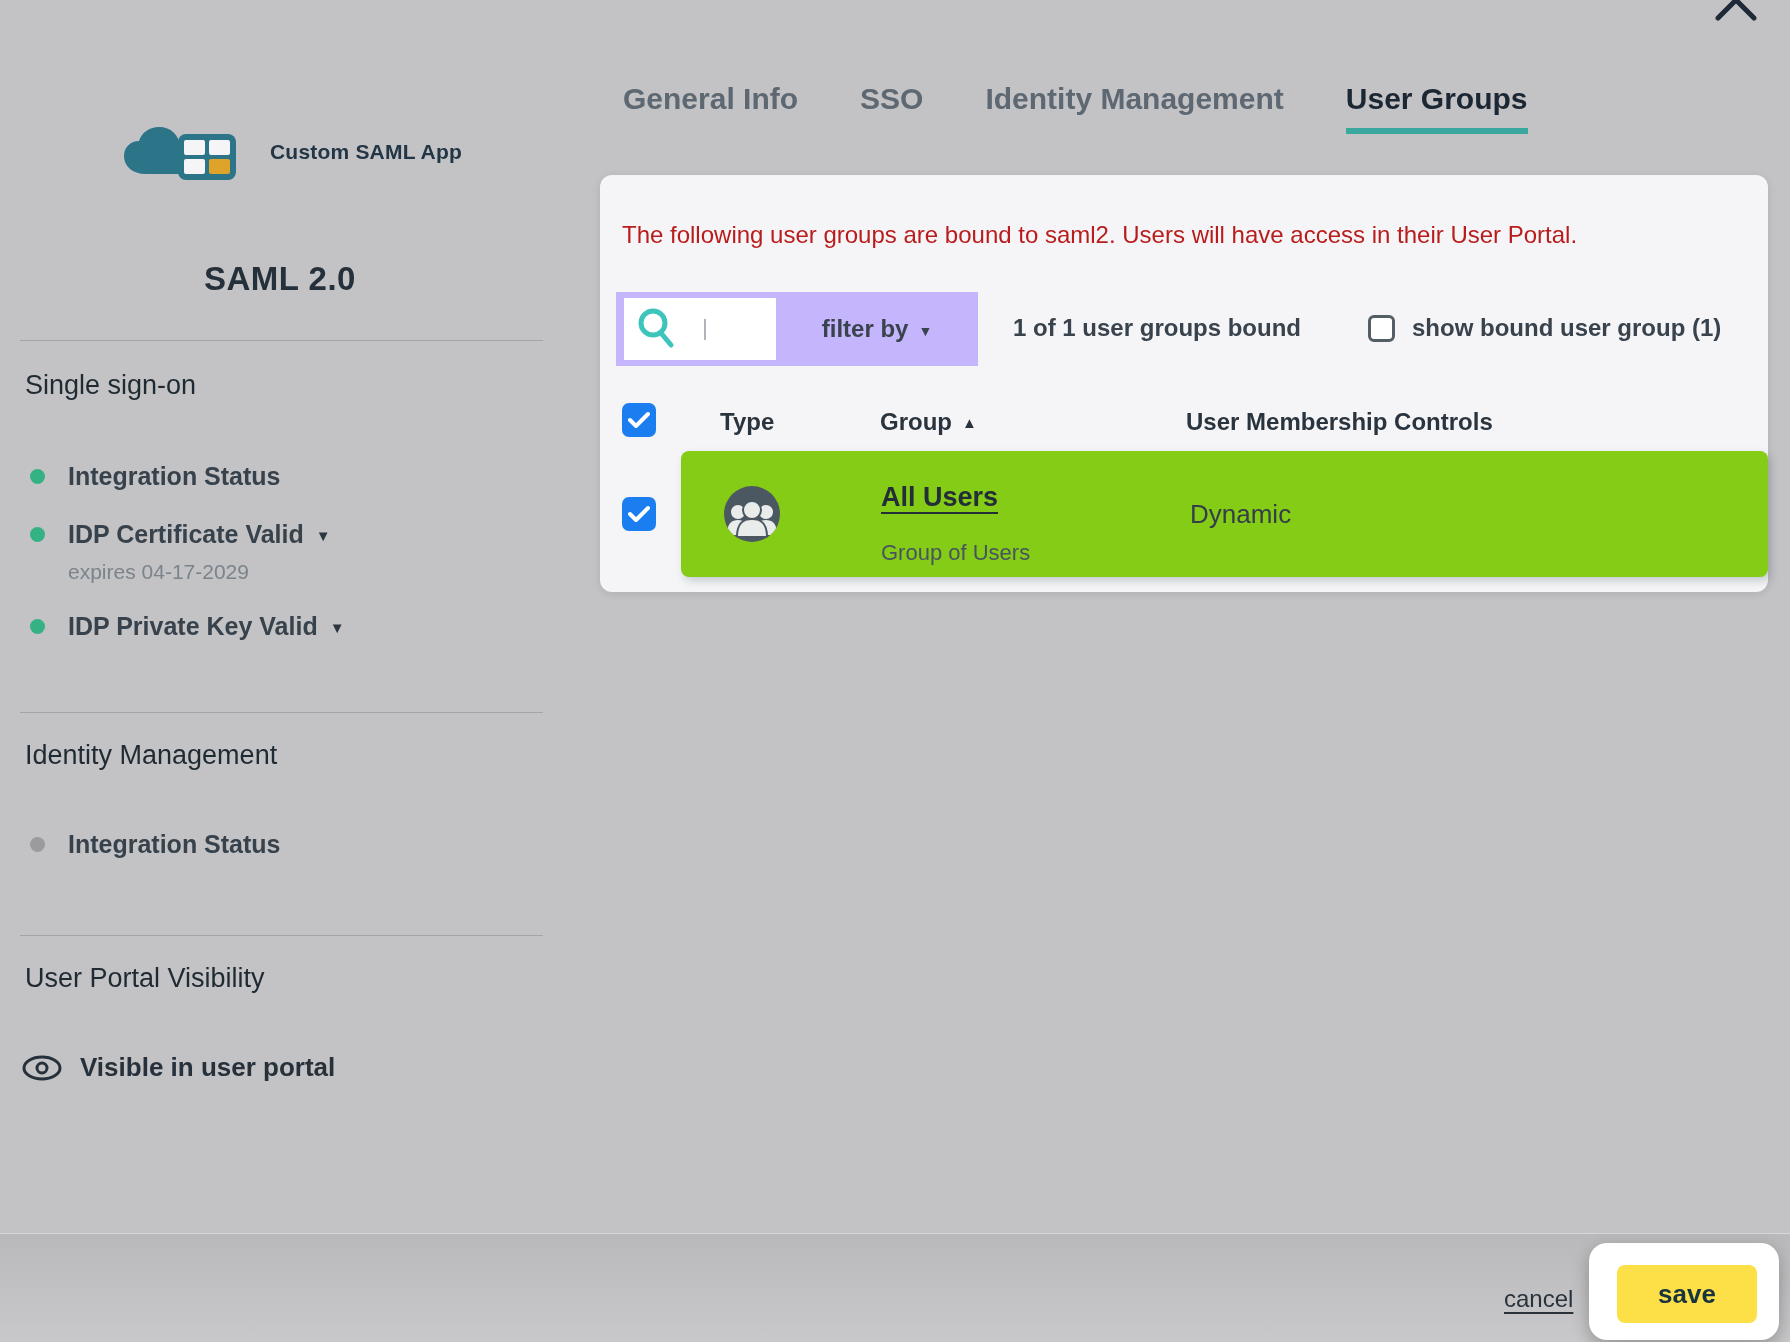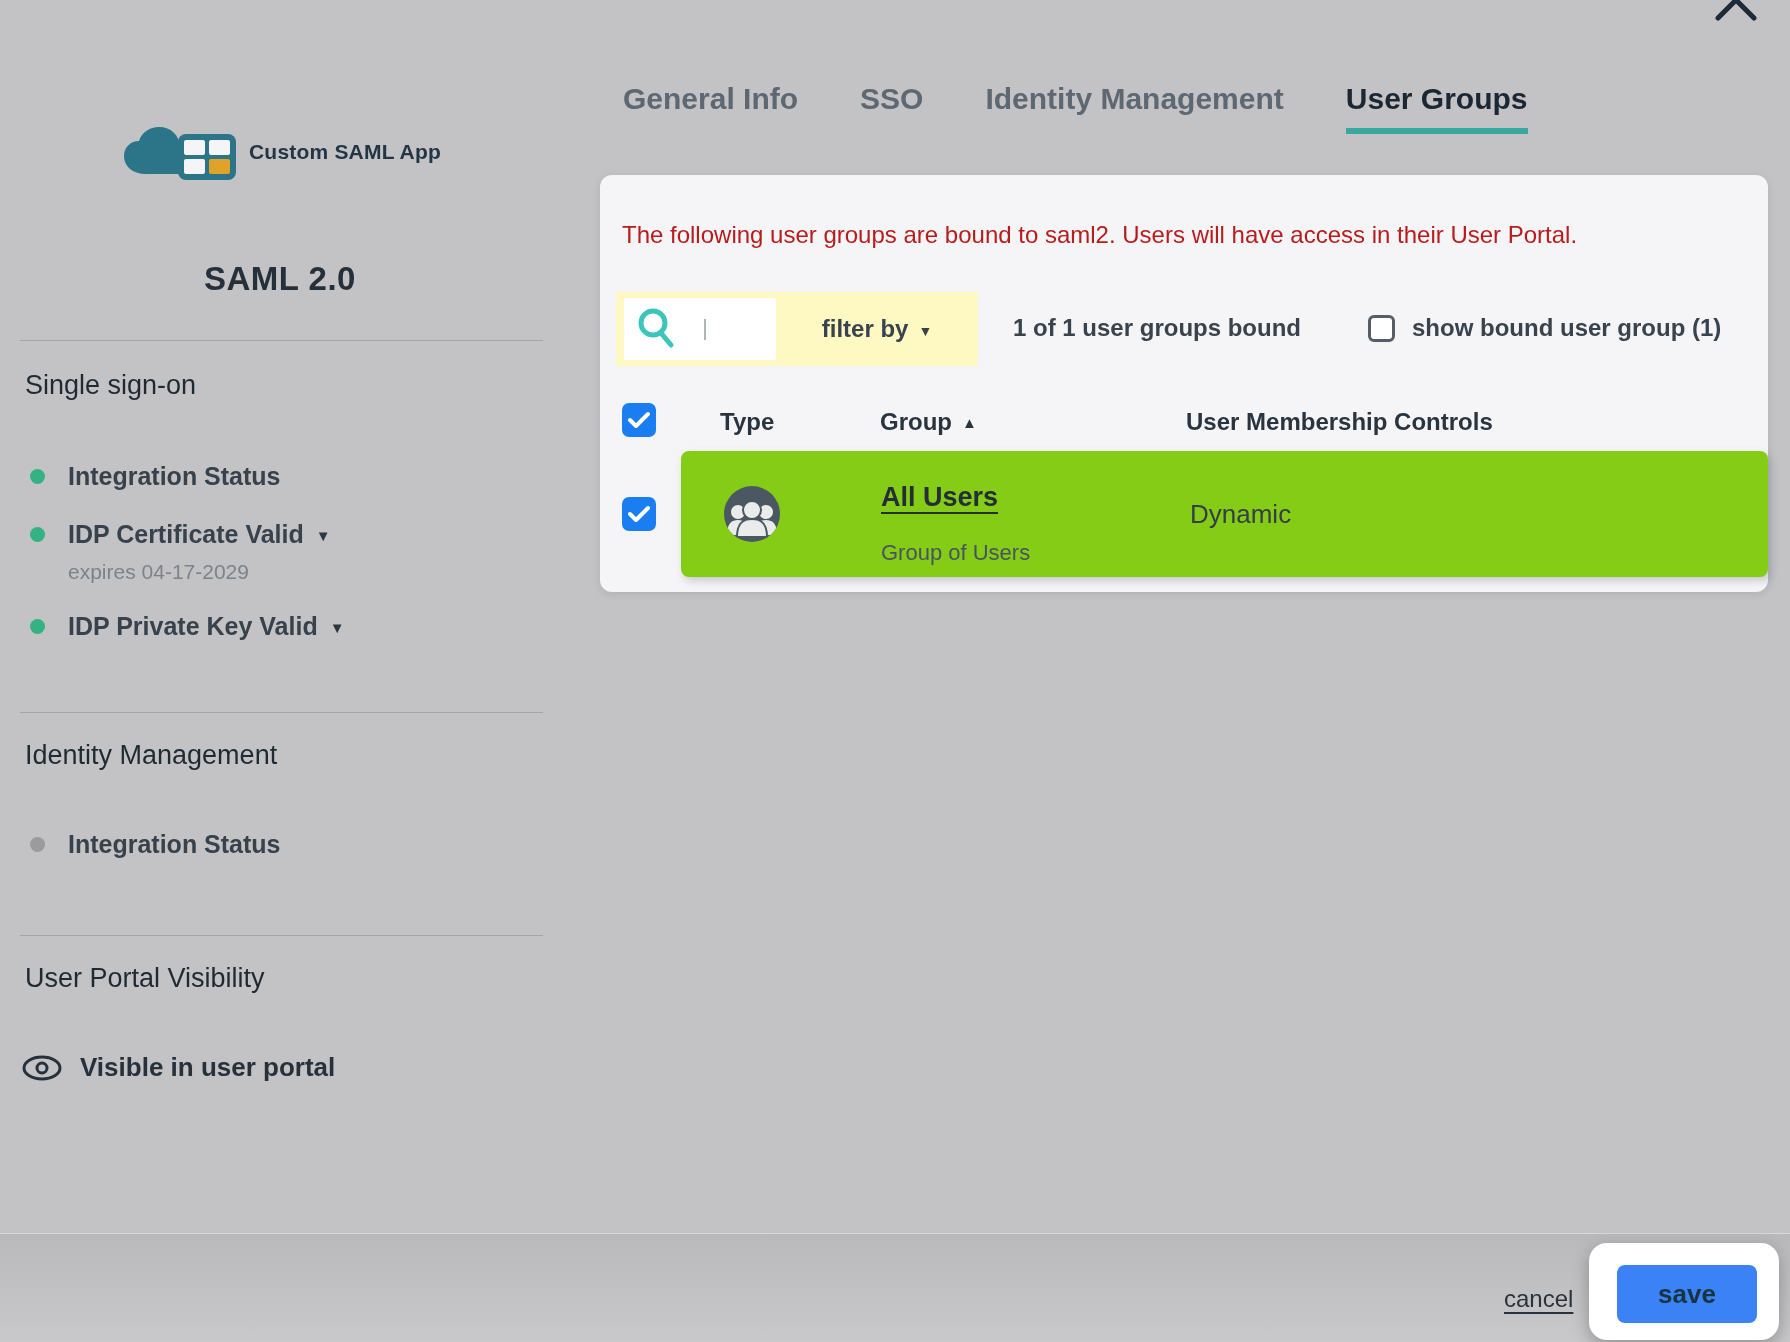--- a/index.html
+++ b/index.html
@@ -15,39 +15,39 @@
   .close-x{position:absolute;left:1710px;top:-26px;width:52px;height:52px;cursor:pointer;}
 
   
   .tabs{position:absolute;left:623px;top:82px;display:flex;gap:62px;align-items:flex-end;}
   .tab{font-size:30px;font-weight:700;color:#5d6872;padding-bottom:18px;position:relative;white-space:nowrap;cursor:pointer;}
   .tab.active{color:#1c2734;}
   .tab.active::after{content:"";position:absolute;left:0;right:0;bottom:0;height:6px;background:#3aa89f;}
 
   
   .logo-row{position:absolute;left:116px;top:122px;display:flex;align-items:center;}
-  .logo-label{font-size:21px;font-weight:700;color:#233646;margin-left:5px;letter-spacing:.2px;}
+  .logo-label{font-size:21px;font-weight:700;color:#233646;margin-left:26px;letter-spacing:.2px;}
   .saml-title{position:absolute;left:0;top:260px;width:560px;text-align:center;font-size:33px;font-weight:700;color:#26303b;letter-spacing:.5px;}
   .sb-divider{position:absolute;left:20px;width:523px;height:1px;background:#a5a5a7;}
   .sb-heading{position:absolute;left:25px;font-size:27px;font-weight:400;color:#1f2a33;}
   .sb-item{position:absolute;left:30px;display:flex;align-items:center;}
   .dot{width:15px;height:15px;border-radius:50%;flex:0 0 auto;margin-right:23px;}
   .dot.green{background:#34b284;}
   .dot.gray{background:#9b9b9d;}
   .sb-item-label{font-size:25px;font-weight:700;color:#37424c;white-space:nowrap;}
   .sb-caret{font-size:15px;color:#2c3740;margin-left:12px;transform:translateY(1px);}
   .sb-sub{position:absolute;left:68px;font-size:21px;color:#7b838b;}
   .visible-row{position:absolute;left:20px;top:1052px;display:flex;align-items:center;}
   .visible-label{font-size:26px;font-weight:700;color:#26313b;margin-left:16px;}
 
   
   .card{position:absolute;left:600px;top:175px;width:1168px;height:417px;background:#f5f5f7;border-radius:12px;box-shadow:0 2px 8px rgba(0,0,0,.10);}
   .desc{position:absolute;left:22px;top:46px;font-size:24px;color:#b91c1c;white-space:nowrap;}
 
-  .searchbar{position:absolute;left:16px;top:117px;width:362px;height:74px;background:#fef9c3;display:flex;align-items:center;}
+  .searchbar{position:absolute;left:16px;top:117px;width:362px;height:74px;background:#c4b5fd;display:flex;align-items:center;}
   .search-input{position:absolute;left:8px;top:6px;width:152px;height:62px;background:#ffffff;cursor:text;}
   .search-caret{position:absolute;left:80px;top:21px;width:2px;height:21px;background:#6b7681;opacity:.55;}
   .filterby{position:absolute;left:160px;top:0;width:202px;height:74px;display:flex;align-items:center;justify-content:center;cursor:pointer;}
   .filterby-label{font-size:24px;font-weight:700;color:#39434d;}
   .filter-caret{font-size:14px;color:#39434d;margin-left:10px;transform:translateY(2px);}
 
   .count-text{position:absolute;left:413px;top:139px;font-size:24px;font-weight:700;color:#39434d;white-space:nowrap;}
   .show-bound-box{position:absolute;left:768px;top:140px;width:27px;height:27px;background:#fff;border:3px solid #545e67;border-radius:6px;box-sizing:border-box;cursor:pointer;}
   .show-bound-label{position:absolute;left:812px;top:139px;font-size:24px;font-weight:700;color:#39434d;white-space:nowrap;}
 
@@ -64,21 +64,21 @@
   .grouprow{position:absolute;left:81px;top:276px;width:1087px;height:126px;background:#84cc16;border-radius:8px;box-shadow:3px 4px 9px rgba(90,110,115,.30);}
   .avatar{position:absolute;left:42px;top:34px;width:58px;height:58px;}
   .group-name{position:absolute;left:200px;top:31px;font-size:27px;font-weight:700;color:#242e38;text-decoration:underline;text-underline-offset:6px;cursor:pointer;white-space:nowrap;}
   .group-sub{position:absolute;left:200px;top:89px;font-size:22px;color:#49545e;white-space:nowrap;}
   .membership{position:absolute;left:509px;top:48px;font-size:26px;color:#333e48;white-space:nowrap;}
 
   
   .footer-bar{position:absolute;left:0;top:1233px;width:1790px;height:109px;background:linear-gradient(#b9b9bb,#c9c9cb);border-top:1px solid #d8d8da;}
   .cancel-link{position:absolute;left:1504px;top:1285px;font-size:24px;color:#2a333c;text-decoration:underline;text-underline-offset:5px;cursor:pointer;}
   .save-panel{position:absolute;left:1589px;top:1243px;width:190px;height:97px;background:#ffffff;border-radius:18px;box-shadow:0 6px 18px rgba(0,0,0,.28);}
-  .save-btn{position:absolute;left:28px;top:22px;width:140px;height:58px;background:#3b82f6;border:none;border-radius:8px;font-family:"Liberation Sans",sans-serif;font-size:26px;font-weight:700;color:#173440;cursor:pointer;}
+  .save-btn{position:absolute;left:28px;top:22px;width:140px;height:58px;background:#fde047;border:none;border-radius:8px;font-family:"Liberation Sans",sans-serif;font-size:26px;font-weight:700;color:#173440;cursor:pointer;}
 </style>
 </head>
 <body>
 
 <div id="app">
 
   <svg class="close-x" viewBox="0 0 52 52">
     <line x1="8" y1="8" x2="44" y2="44" stroke="#1e2a38" stroke-width="5" stroke-linecap="round"></line>
     <line x1="44" y1="8" x2="8" y2="44" stroke="#1e2a38" stroke-width="5" stroke-linecap="round"></line>
   </svg>

